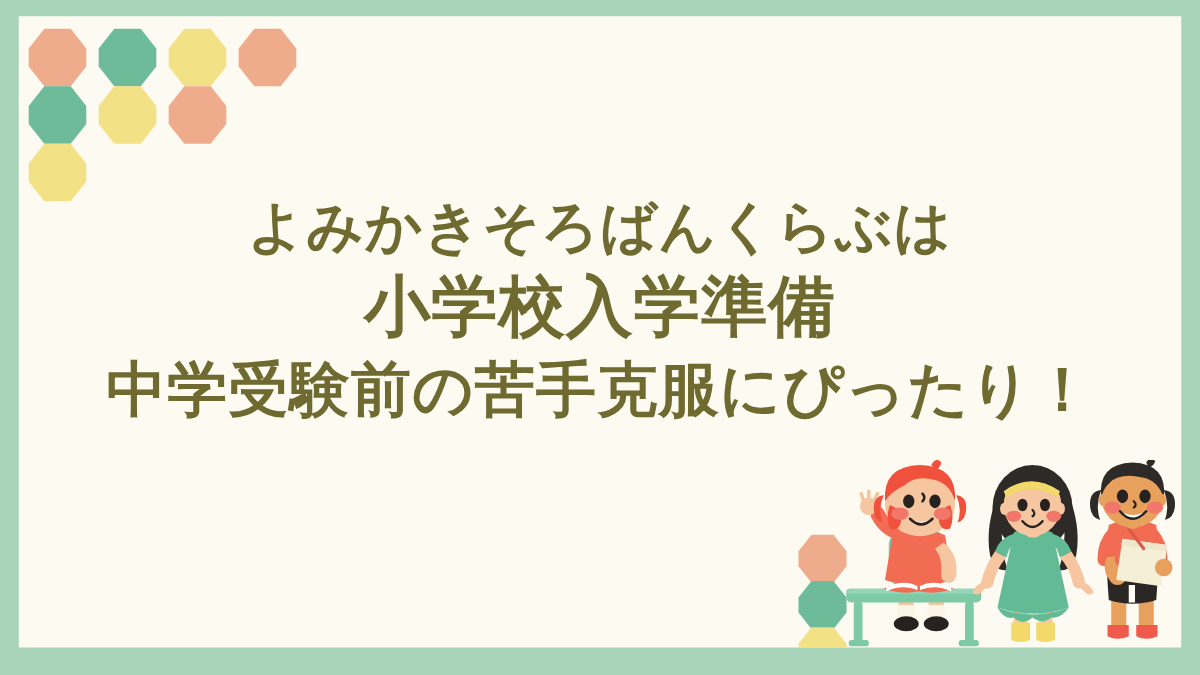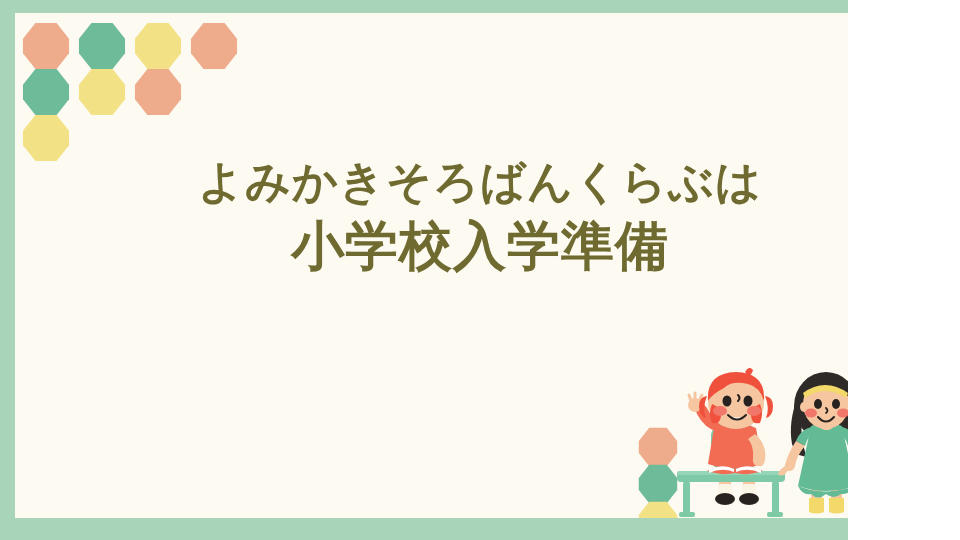--- a/index.html
+++ b/index.html
@@ -2,21 +2,21 @@
 <html><head>
 <meta charset="utf-8">
 <style>
   html, body {
     margin: 0;
     padding: 0;
     background: #ffffff;
   }
   #stage {
     position: relative;
-    width: 848px;
+    width: 960px;
     height: 540px;
     overflow: hidden;
     background: #a8d5ba;
     font-family: "Liberation Sans", sans-serif;
   }
   
   #panel {
     position: absolute;
     left: 15px;
     top: 13px;
@@ -84,20 +84,21 @@
       <div class="hex" style="left:175px;top:9px;   background:#eeac8d;"></div>
       <div class="hex" style="left:7px;  top:55px;  background:#6dbb99;"></div>
       <div class="hex" style="left:63px; top:55px;  background:#f2e285;"></div>
       <div class="hex" style="left:119px;top:55px;  background:#eeac8d;"></div>
       <div class="hex" style="left:7px;  top:101px; background:#f2e285;"></div>
     </div>
 
     <div id="headline">
       <span class="hl-line hl-1">よみかきそろばんくらぶは</span>
       <span class="hl-line hl-2">小学校入学準備</span>
+      <span class="hl-line hl-3">中学受験前の苦手克服にぴったり！</span>
     </div>
 
     <div>
       <div class="hex small" style="left:623px; top:414px; background:#eeac8d;"></div>
       <div class="hex small" style="left:623px; top:451px; background:#6dbb99;"></div>
       <div class="hex small" style="left:623px; top:488px; background:#f2e285;"></div>
     </div>
 
     <div id="illustration">
       <svg width="345" height="150" viewBox="0 0 345 150" xmlns="http://www.w3.org/2000/svg">

